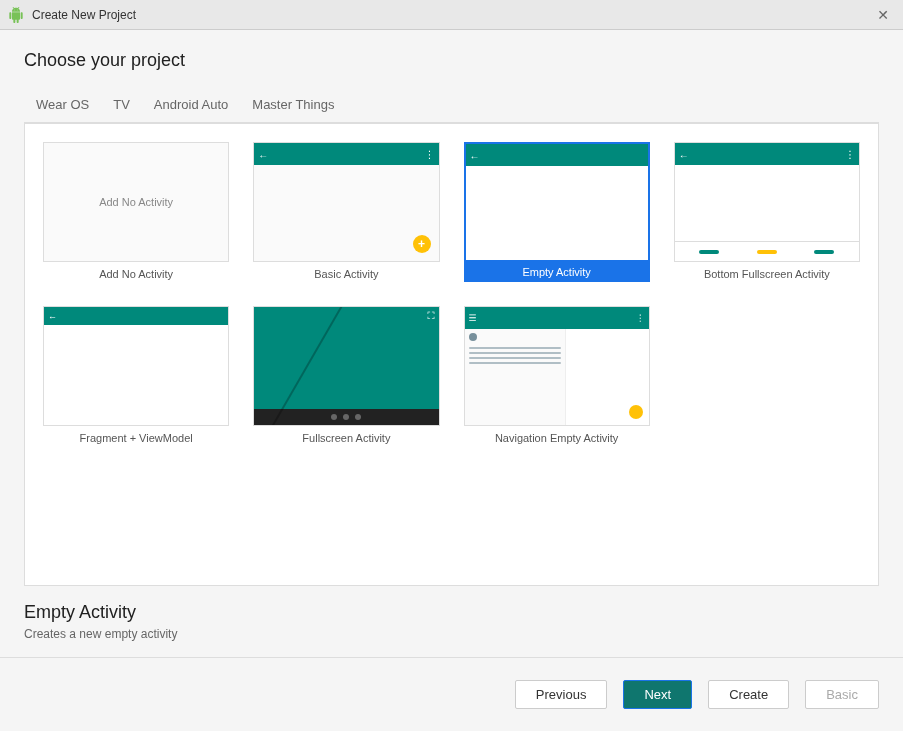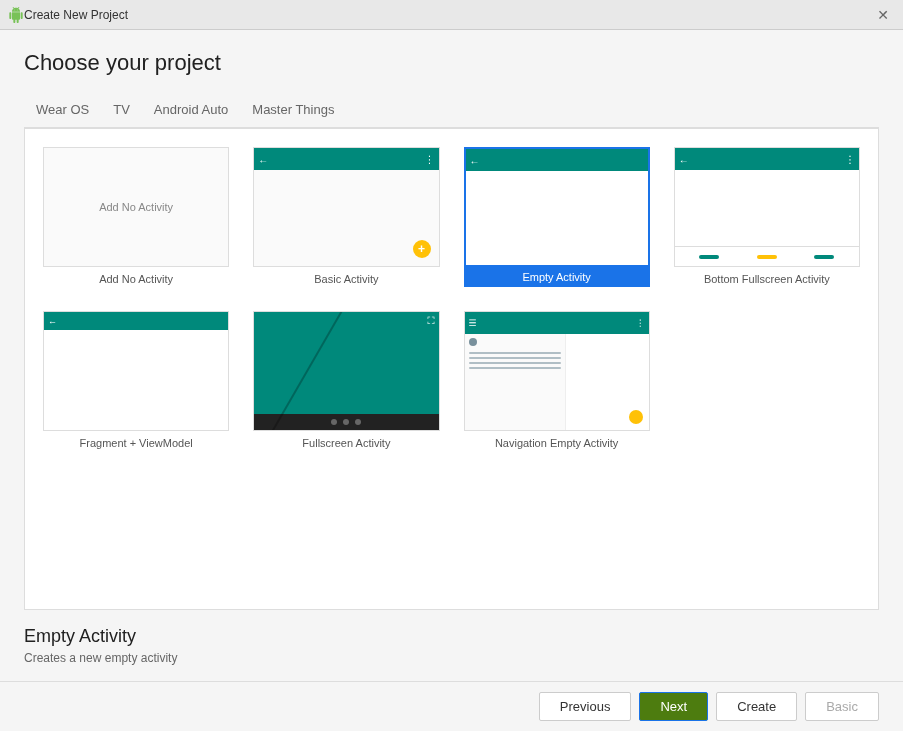--- a/index.html
+++ b/index.html
@@ -27,21 +27,21 @@
       display: flex;
       align-items: center;
       justify-content: space-between;
       padding: 0 8px;
       border-bottom: 1px solid #ccc;
       flex-shrink: 0;
     }
     .title-bar-left {
       display: flex;
       align-items: center;
-      gap: 0;
+      gap: 8px;
     }
     .android-logo {
       width: 16px;
       height: 16px;
     }
     .title-text {
       font-size: 12px;
       color: #333;
     }
     .close-btn {
@@ -54,21 +54,21 @@
       line-height: 1;
     }
     .content {
       flex: 1;
       display: flex;
       flex-direction: column;
       padding: 20px 24px 0 24px;
       overflow: hidden;
     }
     .page-title {
-      font-size: 22px;
+      font-size: 18px;
       font-weight: 300;
       color: #212121;
       margin-bottom: 18px;
     }
     .tabs {
       display: flex;
       border-bottom: 1px solid #ddd;
       margin-bottom: 0;
     }
     .tab {
@@ -251,37 +251,37 @@
       margin-bottom: 4px;
     }
     .selected-desc {
       font-size: 12px;
       color: #666;
     }
     .footer {
       display: flex;
       justify-content: flex-end;
       align-items: center;
-      padding: 10px 24px;
-      gap: 8px;
+      padding: 22px 24px;
+      gap: 16px;
       background: #f5f5f5;
       border-top: 1px solid #ddd;
       flex-shrink: 0;
     }
     .btn {
       padding: 6px 20px;
       font-size: 13px;
       border: 1px solid #ccc;
       background: #fff;
       cursor: pointer;
       border-radius: 2px;
       color: #333;
     }
     .btn-primary {
-      background: #4d7c0f;
+      background: #0f766e;
       color: #fff;
       border-color: #1a73e8;
     }
     .btn:disabled, .btn[disabled] {
       color: #aaa;
       cursor: default;
     }
     .phone-toolbar-small {
       background: #00897b;
       height: 18px;

